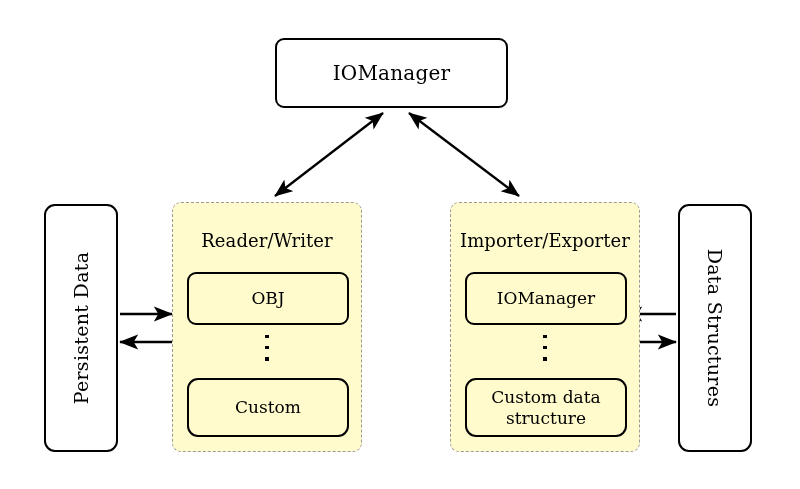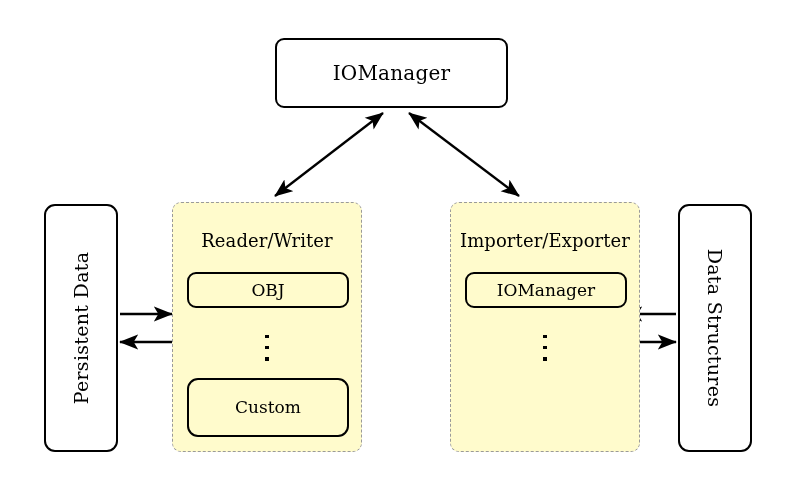--- a/index.html
+++ b/index.html
@@ -127,21 +127,21 @@
     justify-content: center;
     text-align: center;
     background: #FFFBCC;
     border: 2.4px solid #000000;
     border-radius: 9px;
     font-size: 17px;
     line-height: 1.2;
   }
   .inner-node.slot-top {
     top: 69px;
-    height: 36px;
+    height: 53px;
   }
   .inner-node.slot-bottom {
     top: 175px;
     height: 59px;
     border-radius: 11px;
   }
 
   
   .vdots {
     position: absolute;
@@ -226,15 +226,21 @@
     <div class="inner-node slot-top">
       <span>IOManager</span>
     </div>
 
     <div class="vdots">
       <i></i>
       <i></i>
       <i></i>
     </div>
 
+    <div class="inner-node slot-bottom">
+      <span>
+        <span>Custom data</span><br>
+        <span>structure</span>
+      </span>
+    </div>
   </div>
 
 </div>
 
 </body></html>

